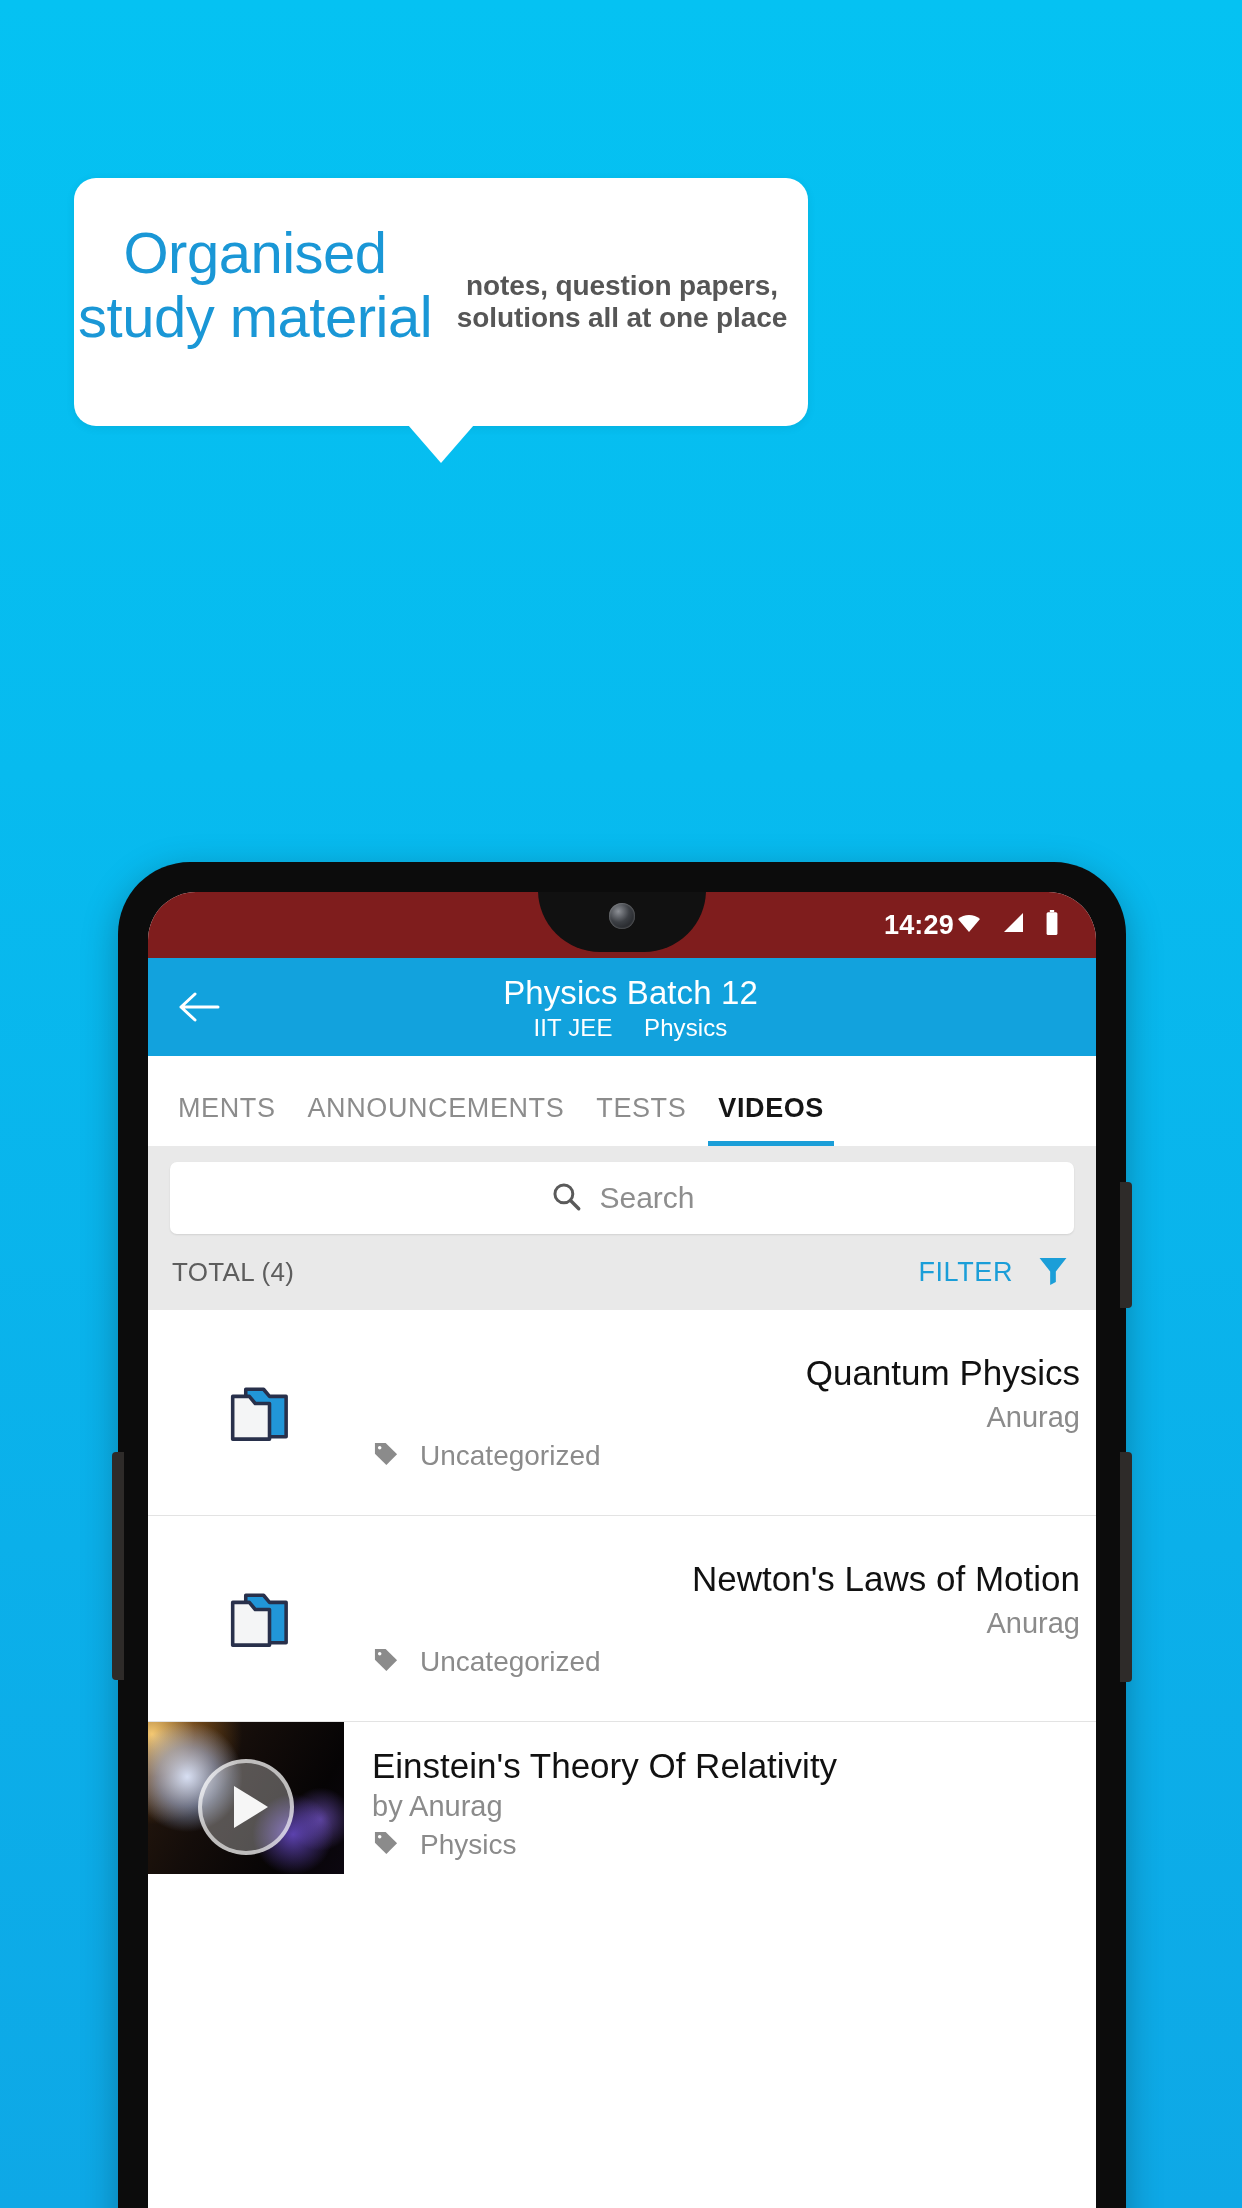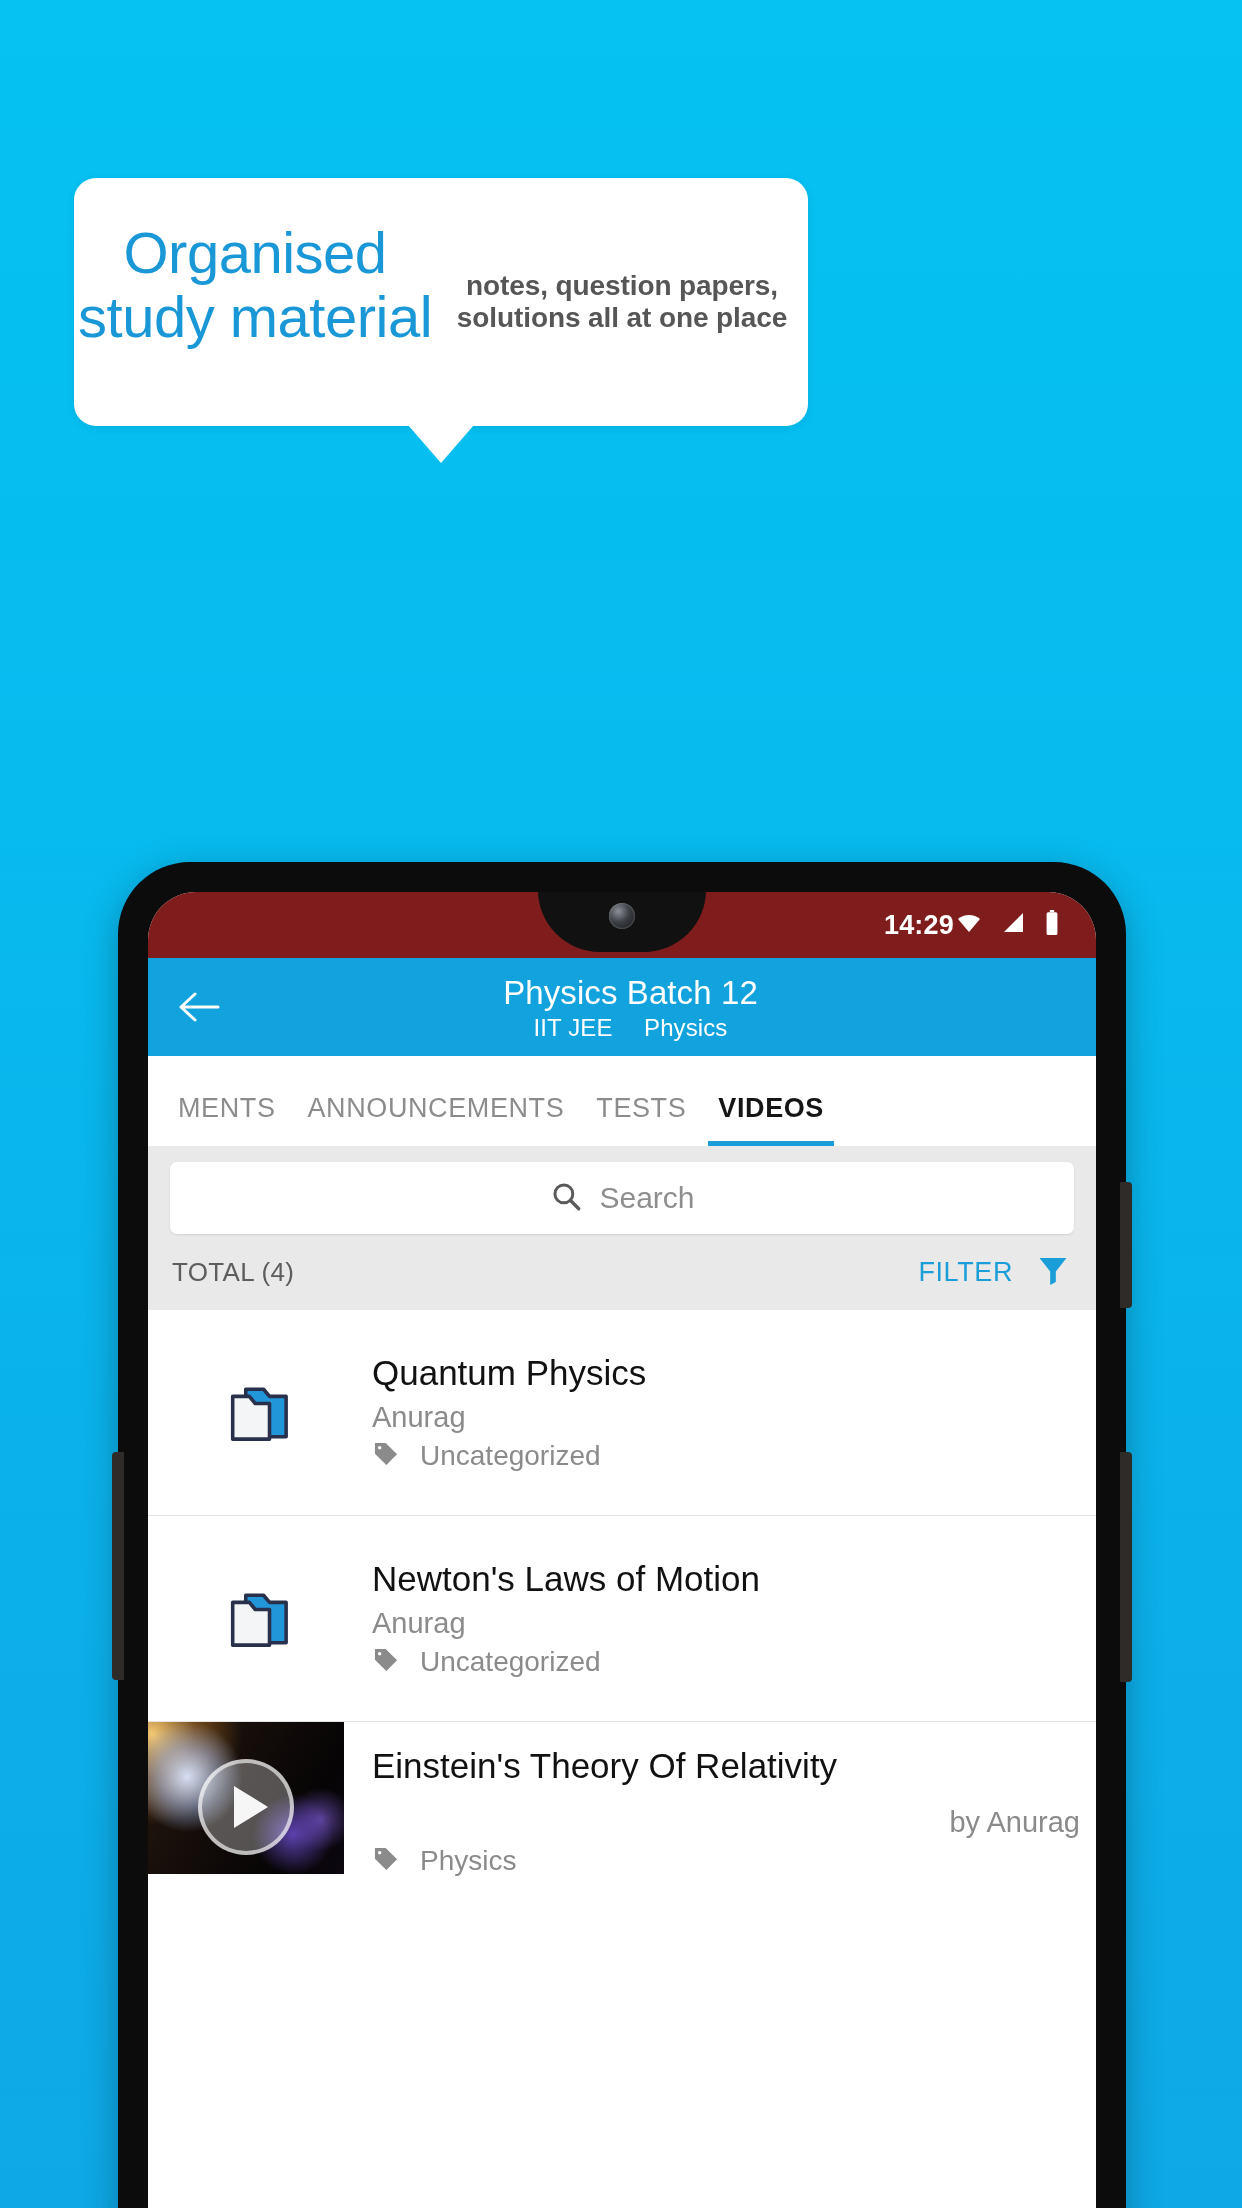--- a/index.html
+++ b/index.html
@@ -269,21 +269,21 @@
     border-bottom: 1px solid #e3e3e3;
     box-sizing: border-box;
   }
   .row-icon {
     width: 224px;
     flex: 0 0 224px;
     display: flex;
     align-items: center;
     justify-content: center;
   }
-  .row-text { flex: 1 1 auto; padding-right: 16px; }
+  .row-text { flex: 1 1 auto; padding-right: 16px; text-align: right; }
   .row-title {
     font-size: 35px;
     color: #111111;
     line-height: 1.15;
     white-space: nowrap;
   }
   .row-author {
     font-size: 29px;
     color: #8b8b8b;
     margin-top: 7px;
@@ -341,21 +341,21 @@
     border-top: 21px solid transparent;
     border-bottom: 21px solid transparent;
     margin-left: 10px;
   }
   .v-title {
     font-size: 35px;
     color: #111111;
     white-space: nowrap;
     line-height: 1.15;
   }
-  .v-author { font-size: 29px; color: #8b8b8b; margin-top: 20px; text-align: right; }
+  .v-author { font-size: 29px; color: #8b8b8b; margin-top: 4px; }
 </style>
 </head>
 <body>
 
 <div class="bg"></div>
 
 <div class="bubble">
   <div class="headline">Organised study material</div>
   <div class="subhead">notes, question papers, solutions all at one place</div>
 </div>

